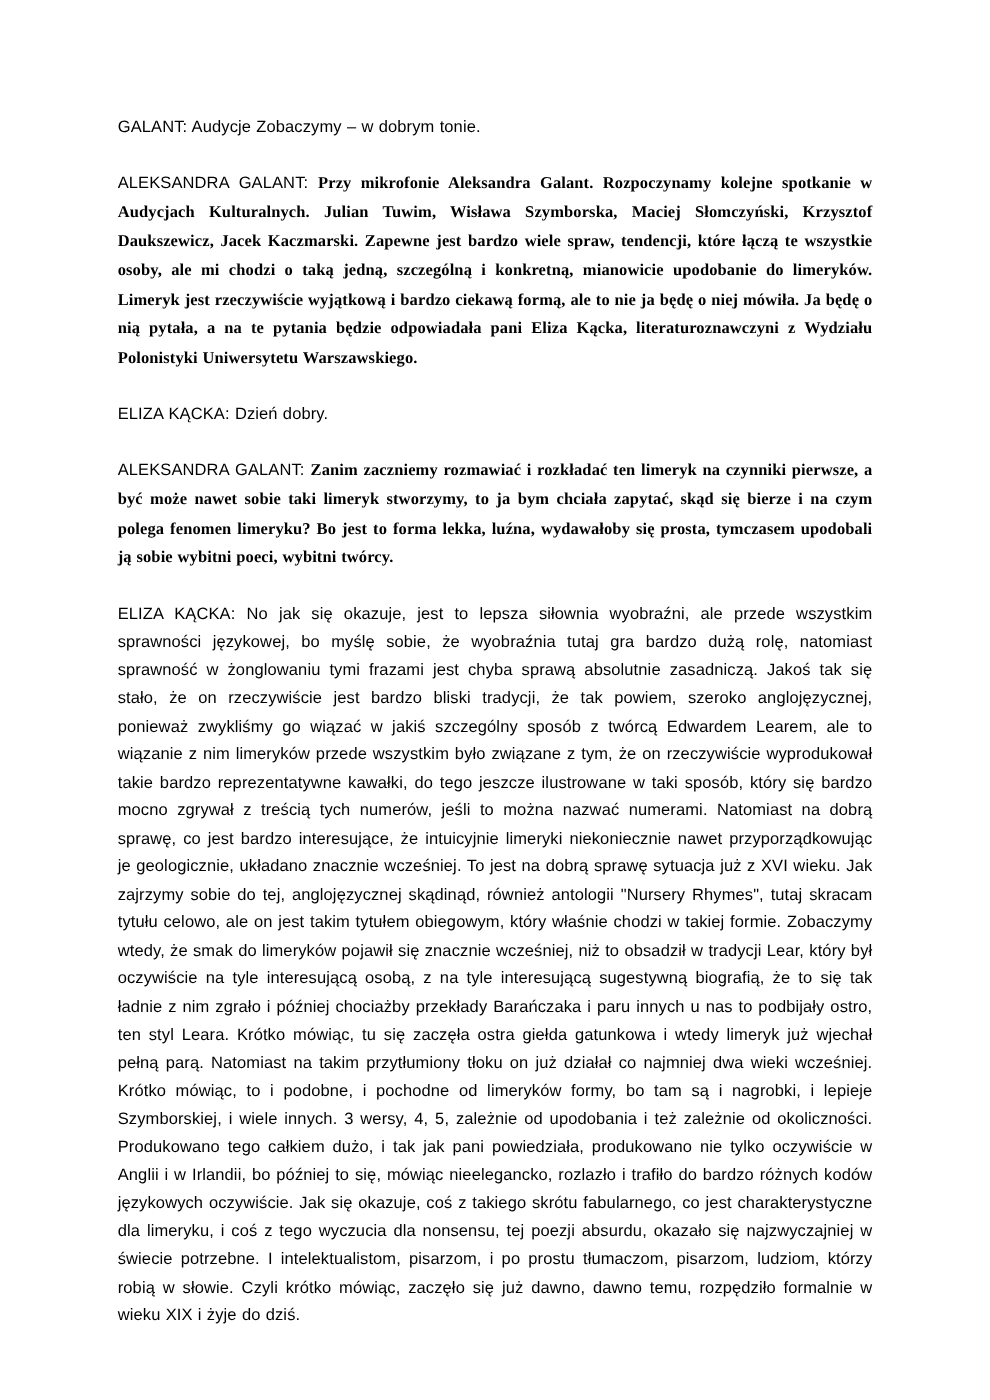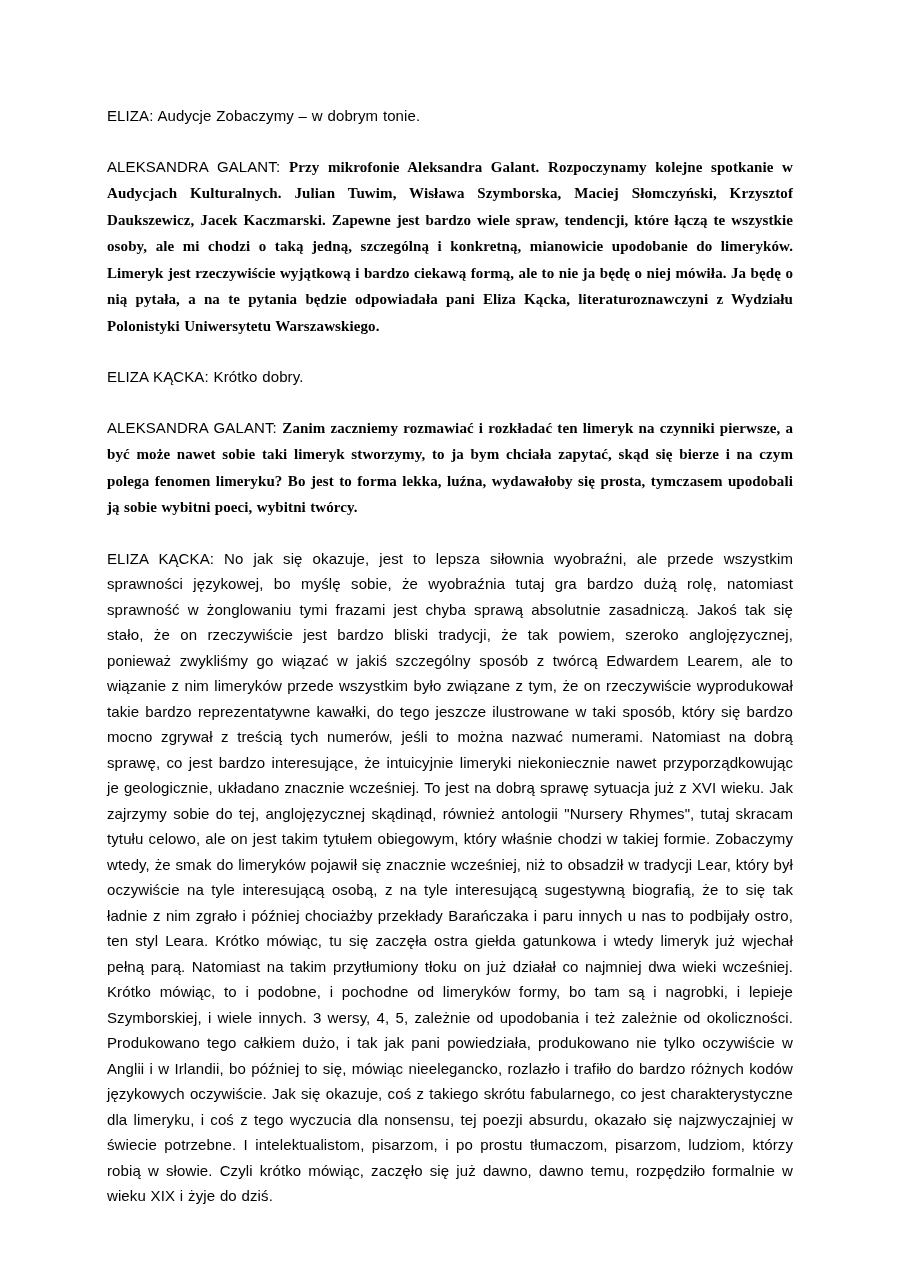--- a/index.html
+++ b/index.html
@@ -39,32 +39,32 @@
     font-weight: bold;
     font-family: Liberation Serif, serif;
   }
 </style>
 </head>
 <body>
 
 <div class="page">
 
   <p class="para">
-    <span class="speaker">ELIZA:</span>
+    <span class="speaker">GALANT:</span>
     <span class="speech">Audycje Zobaczymy – w dobrym tonie.</span>
   </p>
 
   <p class="para">
     <span class="speaker">ALEKSANDRA GALANT:</span>
     <span class="speech bold">Przy mikrofonie Aleksandra Galant. Rozpoczynamy kolejne spotkanie w Audycjach Kulturalnych. Julian Tuwim, Wisława Szymborska, Maciej Słomczyński, Krzysztof Daukszewicz, Jacek Kaczmarski. Zapewne jest bardzo wiele spraw, tendencji, które łączą te wszystkie osoby, ale mi chodzi o taką jedną, szczególną i konkretną, mianowicie upodobanie do limeryków. Limeryk jest rzeczywiście wyjątkową i bardzo ciekawą formą, ale to nie ja będę o niej mówiła. Ja będę o nią pytała, a na te pytania będzie odpowiadała pani Eliza Kącka, literaturoznawczyni z Wydziału Polonistyki Uniwersytetu Warszawskiego.</span>
   </p>
 
   <p class="para">
     <span class="speaker">ELIZA KĄCKA:</span>
-    <span class="speech">Krótko dobry.</span>
+    <span class="speech">Dzień dobry.</span>
   </p>
 
   <p class="para">
     <span class="speaker">ALEKSANDRA GALANT:</span>
     <span class="speech bold">Zanim zaczniemy rozmawiać i rozkładać ten limeryk na czynniki pierwsze, a być może nawet sobie taki limeryk stworzymy, to ja bym chciała zapytać, skąd się bierze i na czym polega fenomen limeryku? Bo jest to forma lekka, luźna, wydawałoby się prosta, tymczasem upodobali ją sobie wybitni poeci, wybitni twórcy.</span>
   </p>
 
   <p class="para">
     <span class="speaker">ELIZA KĄCKA:</span>
     <span class="speech">No jak się okazuje, jest to lepsza siłownia wyobraźni, ale przede wszystkim sprawności językowej, bo myślę sobie, że wyobraźnia tutaj gra bardzo dużą rolę, natomiast sprawność w żonglowaniu tymi frazami jest chyba sprawą absolutnie zasadniczą. Jakoś tak się stało, że on rzeczywiście jest bardzo bliski tradycji, że tak powiem, szeroko anglojęzycznej, ponieważ zwykliśmy go wiązać w jakiś szczególny sposób z twórcą Edwardem Learem, ale to wiązanie z nim limeryków przede wszystkim było związane z tym, że on rzeczywiście wyprodukował takie bardzo reprezentatywne kawałki, do tego jeszcze ilustrowane w taki sposób, który się bardzo mocno zgrywał z treścią tych numerów, jeśli to można nazwać numerami. Natomiast na dobrą sprawę, co jest bardzo interesujące, że intuicyjnie limeryki niekoniecznie nawet przyporządkowując je geologicznie, układano znacznie wcześniej. To jest na dobrą sprawę sytuacja już z XVI wieku. Jak zajrzymy sobie do tej, anglojęzycznej skądinąd, również antologii "Nursery Rhymes", tutaj skracam tytułu celowo, ale on jest takim tytułem obiegowym, który właśnie chodzi w takiej formie. Zobaczymy wtedy, że smak do limeryków pojawił się znacznie wcześniej, niż to obsadził w tradycji Lear, który był oczywiście na tyle interesującą osobą, z na tyle interesującą sugestywną biografią, że to się tak ładnie z nim zgrało i później chociażby przekłady Barańczaka i paru innych u nas to podbijały ostro, ten styl Leara. Krótko mówiąc, tu się zaczęła ostra giełda gatunkowa i wtedy limeryk już wjechał pełną parą. Natomiast na takim przytłumiony tłoku on już działał co najmniej dwa wieki wcześniej. Krótko mówiąc, to i podobne, i pochodne od limeryków formy, bo tam są i nagrobki, i lepieje Szymborskiej, i wiele innych. 3 wersy, 4, 5, zależnie od upodobania i też zależnie od okoliczności. Produkowano tego całkiem dużo, i tak jak pani powiedziała, produkowano nie tylko oczywiście w Anglii i w Irlandii, bo później to się, mówiąc nieelegancko, rozlazło i trafiło do bardzo różnych kodów językowych oczywiście. Jak się okazuje, coś z takiego skrótu fabularnego, co jest charakterystyczne dla limeryku, i coś z tego wyczucia dla nonsensu, tej poezji absurdu, okazało się najzwyczajniej w świecie potrzebne. I intelektualistom, pisarzom, i po prostu tłumaczom, pisarzom, ludziom, którzy robią w słowie. Czyli krótko mówiąc, zaczęło się już dawno, dawno temu, rozpędziło formalnie w wieku XIX i żyje do dziś.</span>

